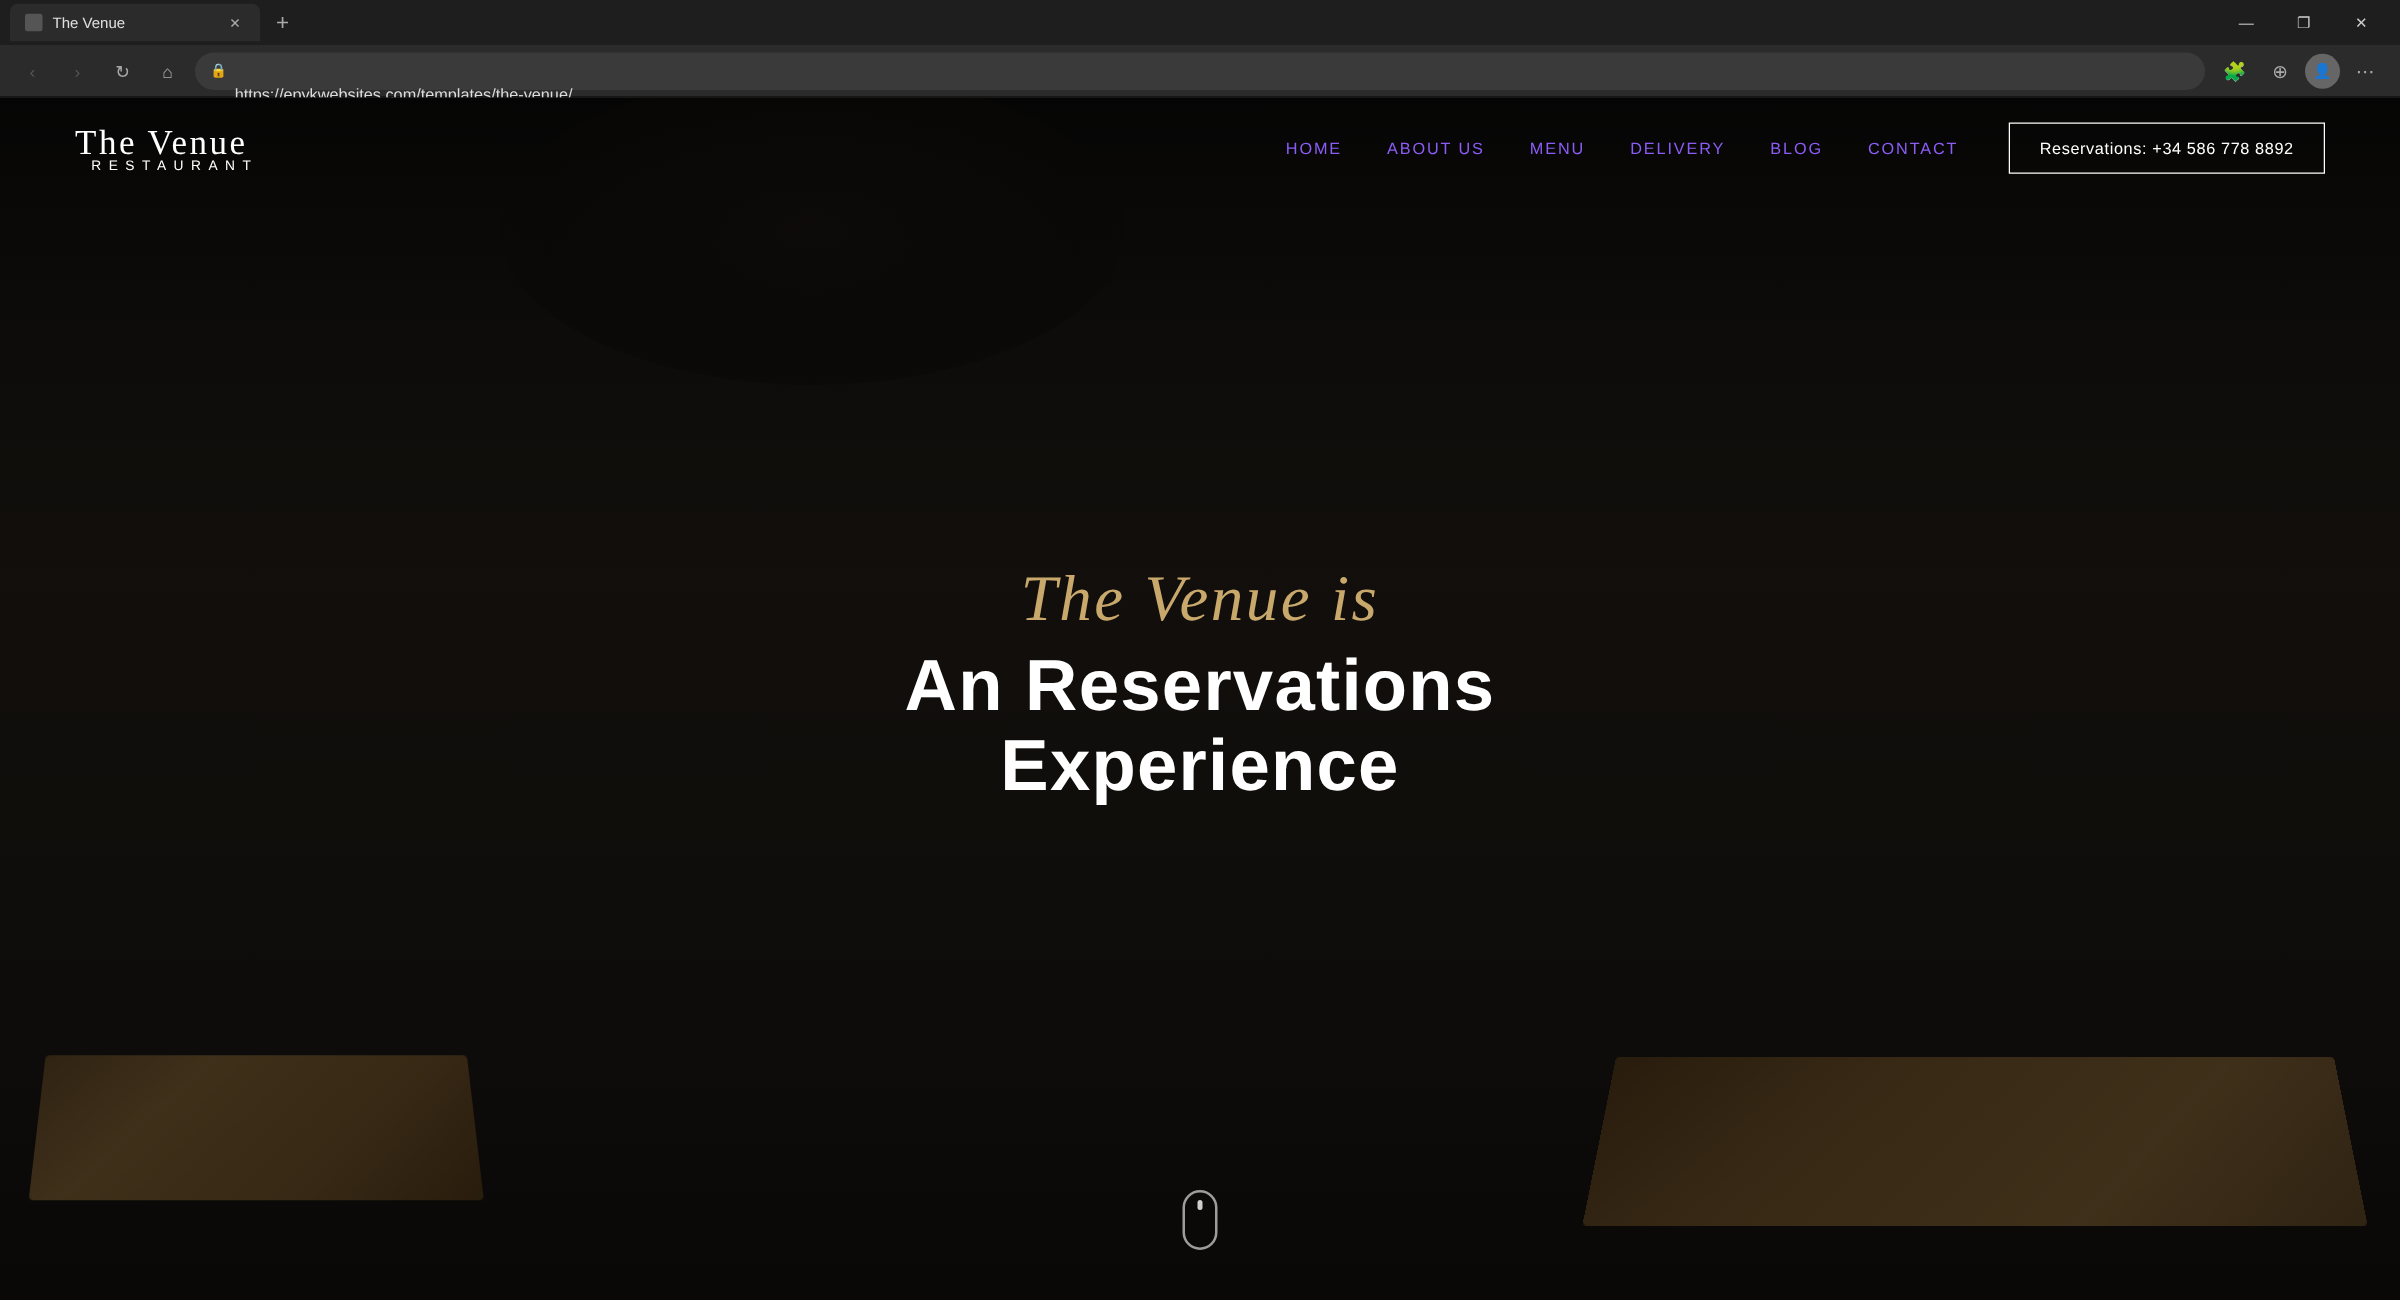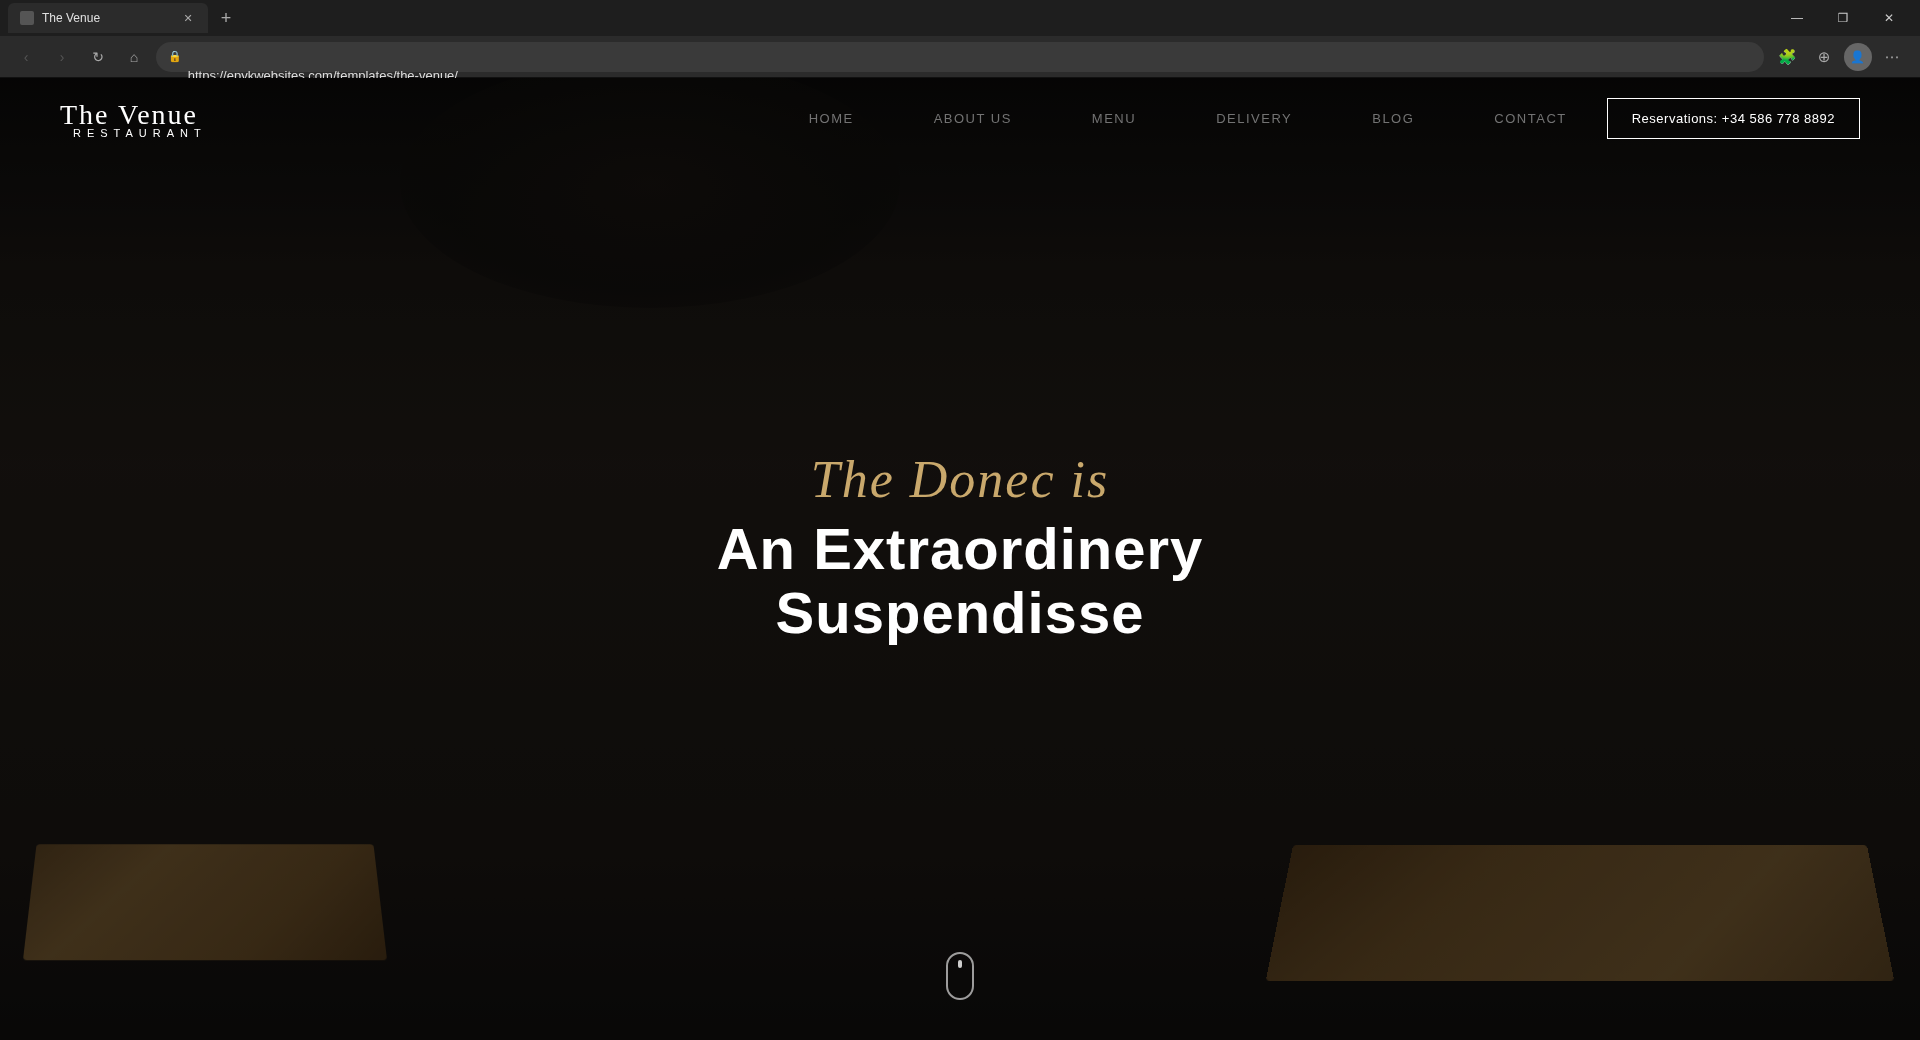--- a/index.html
+++ b/index.html
@@ -228,28 +228,27 @@
       padding-left: 13px;
     }
     .site-menu {
       display: flex;
       align-items: center;
       gap: 36px;
       margin-left: auto;
       margin-right: 40px;
     }
     .menu-item {
-      color: #737373;
+      color: #8b5cf6;
       font-size: 13px;
       letter-spacing: 1.5px;
       text-transform: uppercase;
       cursor: pointer;
       text-decoration: none;
       font-weight: 400;
-      margin-left: 44px;
     }
     .reservations-btn {
       border: 1px solid #ffffff;
       color: #ffffff;
       padding: 12px 24px;
       font-size: 13px;
       letter-spacing: 0.5px;
       cursor: pointer;
       background: transparent;
       white-space: nowrap;
@@ -391,22 +390,22 @@
       <a class="menu-item">MENU</a>
       <a class="menu-item">DELIVERY</a>
       <a class="menu-item">BLOG</a>
       <a class="menu-item">CONTACT</a>
     </div>
 
     <button class="reservations-btn">Reservations: +34 586 778 8892</button>
   </nav>
 
   <div class="hero-content">
-    <div class="hero-script">The Donec is</div>
-    <h1 class="hero-main-title">An Extraordinery Suspendisse</h1>
+    <div class="hero-script">The Venue is</div>
+    <h1 class="hero-main-title">An Reservations Experience</h1>
   </div>
 
   <div class="scroll-indicator">
     <div class="scroll-circle">
       <div class="scroll-dot"></div>
     </div>
   </div>
 </div>
 
 </body></html>

